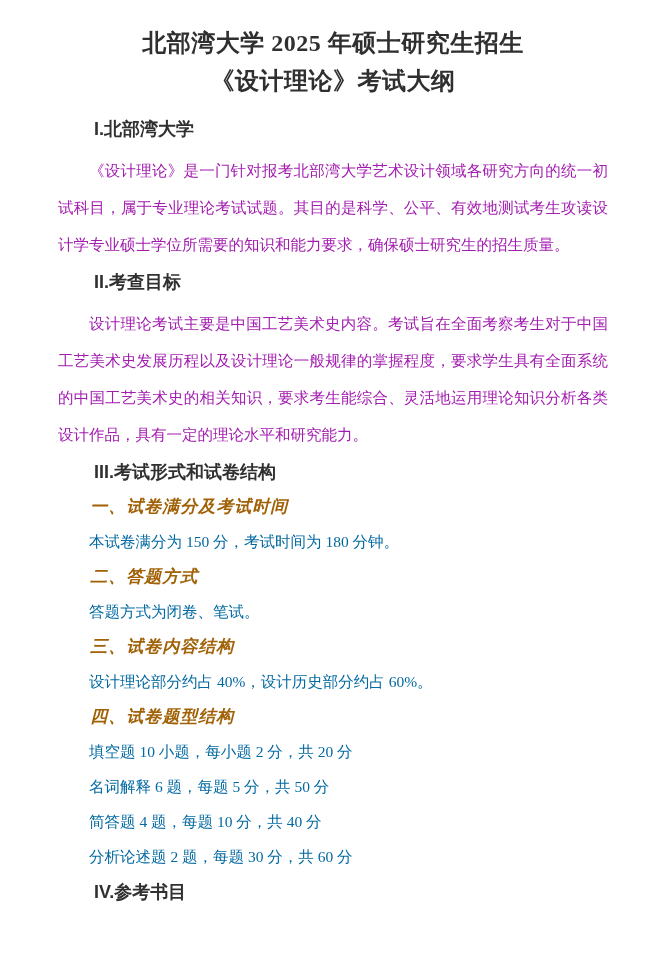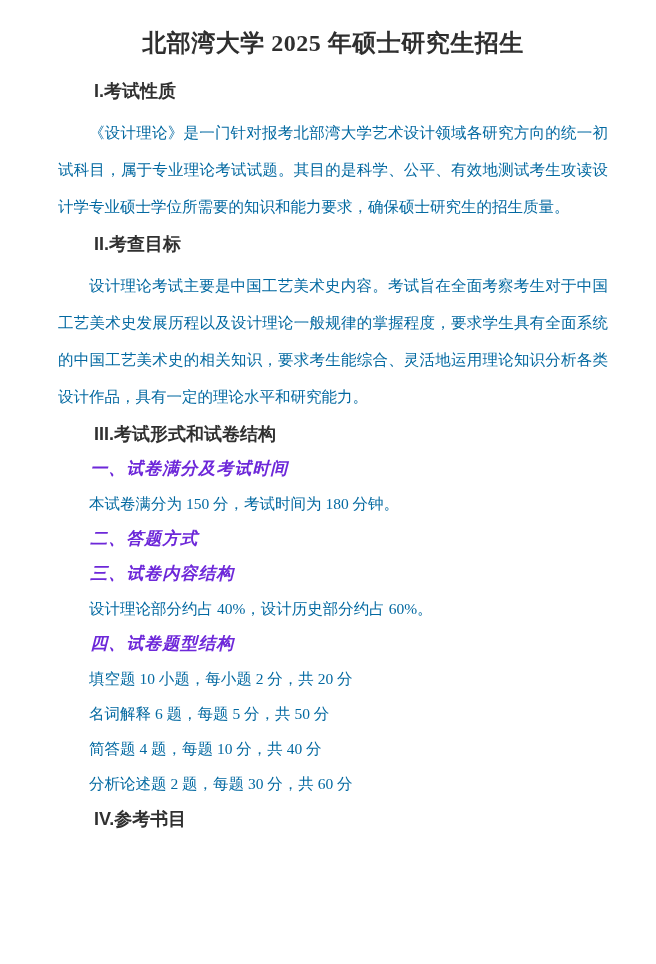--- a/index.html
+++ b/index.html
@@ -39,63 +39,65 @@
     text-indent: 2em;
     color: #303030;
   }
   .body-para {
     font-size: 15.5px;
     line-height: 37px;
     text-align: justify;
     text-justify: inter-character;
     text-indent: 2em;
     margin: 0;
-    color: #0369a1;
+    color: #a21caf;
   }
   .sub-heading {
     font-size: 17px;
     font-weight: bold;
     font-style: italic;
     line-height: 22px;
     margin: 13px 0 13px 0;
     text-indent: 1.9em;
     letter-spacing: 1px;
-    color: #6d28d9;
+    color: #a16207;
     font-family: "Liberation Serif", "DejaVu Serif", serif;
   }
   .item-line {
     font-size: 15.5px;
     line-height: 22px;
     margin: 13px 0 13px 0;
     text-indent: 2em;
     color: #0369a1;
     white-space: pre-wrap;
   }
 </style>
 </head>
 <body>
 
 <div class="page">
 
   <h1 class="title">
     <span class="title-line">北部湾大学 2025 年硕士研究生招生</span>
+    <span class="title-line">《设计理论》考试大纲</span>
   </h1>
 
-  <h2 class="sec-heading">I.考试性质</h2>
+  <h2 class="sec-heading">I.北部湾大学</h2>
   <p class="body-para">《设计理论》是一门针对报考北部湾大学艺术设计领域各研究方向的统一初试科目，属于专业理论考试试题。其目的是科学、公平、有效地测试考生攻读设计学专业硕士学位所需要的知识和能力要求，确保硕士研究生的招生质量。</p>
 
   <h2 class="sec-heading">II.考查目标</h2>
   <p class="body-para">设计理论考试主要是中国工艺美术史内容。考试旨在全面考察考生对于中国工艺美术史发展历程以及设计理论一般规律的掌握程度，要求学生具有全面系统的中国工艺美术史的相关知识，要求考生能综合、灵活地运用理论知识分析各类设计作品，具有一定的理论水平和研究能力。</p>
 
   <h2 class="sec-heading">III.考试形式和试卷结构</h2>
 
   <h3 class="sub-heading">一、试卷满分及考试时间</h3>
   <p class="item-line">本试卷满分为 150 分，考试时间为 180 分钟。</p>
 
   <h3 class="sub-heading">二、答题方式</h3>
+  <p class="item-line">答题方式为闭卷、笔试。</p>
 
   <h3 class="sub-heading">三、试卷内容结构</h3>
   <p class="item-line">设计理论部分约占 40%，设计历史部分约占 60%。</p>
 
   <h3 class="sub-heading">四、试卷题型结构</h3>
   <p class="item-line">填空题 10 小题，每小题 2 分，共 20 分</p>
   <p class="item-line">名词解释 6 题，每题 5 分，共 50 分</p>
   <p class="item-line">简答题 4 题，每题 10 分，共 40 分</p>
   <p class="item-line">分析论述题 2 题，每题 30 分，共 60 分</p>
 

